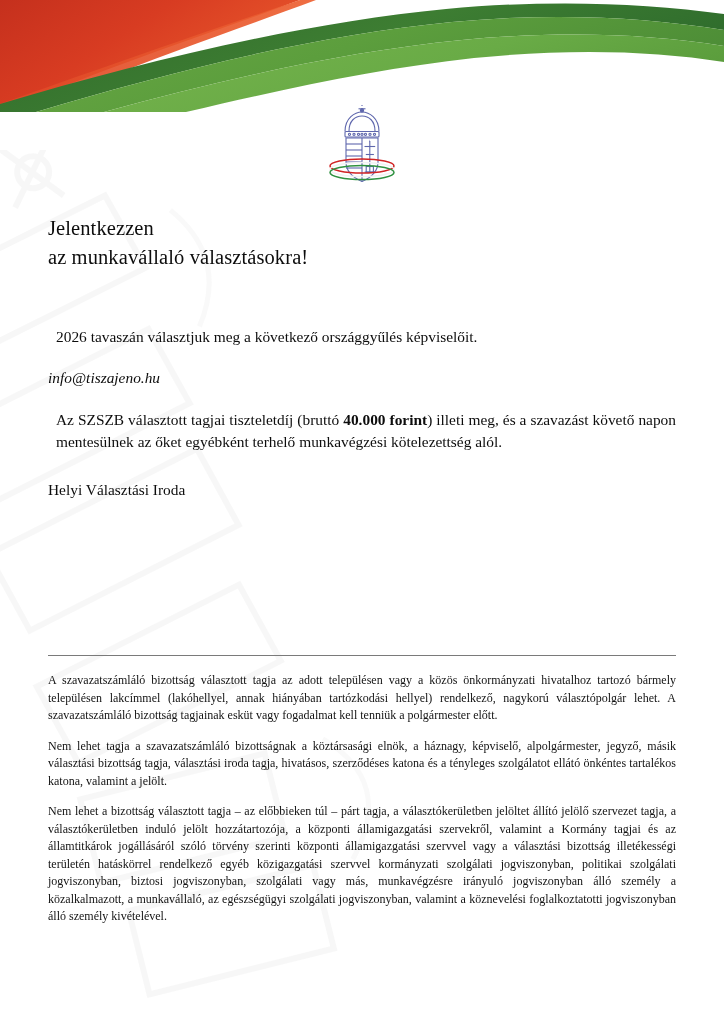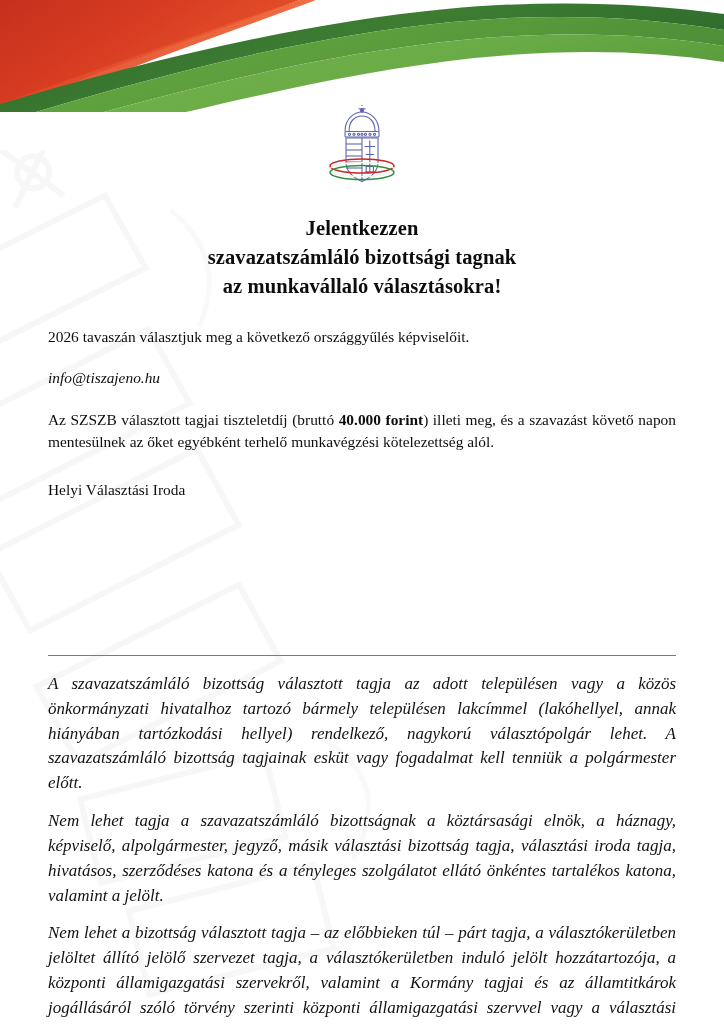--- a/index.html
+++ b/index.html
@@ -62,37 +62,37 @@
     height: 82px;
   }
   .crest svg { display:block; }
 
   
   .title {
     position: absolute;
     left: 48px;
     top: 200px;
     width: 628px;
-    text-align: center;
-    font-weight: bold;
+    text-align: left;
+    font-weight: normal;
     font-size: 20.5px;
     line-height: 1.42;
     letter-spacing: 0.1px;
   }
   .title .tline { display: block; }
 
   
   .body {
     position: absolute;
     left: 48px;
     top: 326px;
     width: 628px;
   }
   .body p {
-    margin: 0 0 19px 0;
+    margin: 0 0 19px 8px;
     font-size: 15.4px;
     line-height: 1.42;
     text-align: justify;
     text-justify: inter-word;
   }
   .body p.last-line-block { text-align-last: left; }
   .email {
     margin: 4px 0 20px 0 !important;
     text-align: left;
     font-style: italic;
@@ -117,22 +117,21 @@
 
   
   .footnotes {
     position: absolute;
     left: 48px;
     top: 672px;
     width: 628px;
   }
   .footnotes p {
     margin: 0 0 13px 0;
-    font-style: italic;
-    font-size: 17px;
+    font-size: 12px;
     line-height: 1.46;
     text-align: justify;
     text-justify: inter-word;
     color: #121212;
   }
 </style>
 </head>
 <body>
 
 <div class="page">
@@ -244,21 +243,20 @@
           <ellipse cx="43" cy="62" rx="32" ry="7" stroke="#d12324"></ellipse>
           <ellipse cx="43" cy="65.5" rx="32" ry="7" stroke="#f2f2f2"></ellipse>
           <ellipse cx="43" cy="68.5" rx="32" ry="7" stroke="#2f9140"></ellipse>
         </g>
       </svg>
     </span>
   </div>
 
   <h1 class="title">
     <span class="tline">Jelentkezzen</span>
-    <span class="tline">szavazatszámláló bizottsági tagnak</span>
     <span class="tline">az munkavállaló választásokra!</span>
   </h1>
 
   <div class="body">
     <p class="last-line-block">2026 tavaszán választjuk meg a következő országgyűlés képviselőit.</p>
 
     <p class="email">info@tiszajeno.hu</p>
 
     <p class="last-line-block"><span>Az SZSZB választott tagjai tiszteletdíj (bruttó </span><span class="bold">40.000 forint</span><span>) illeti meg, és a szavazást követő napon mentesülnek az őket egyébként terhelő munkavégzési kötelezettség alól.</span></p>
 

